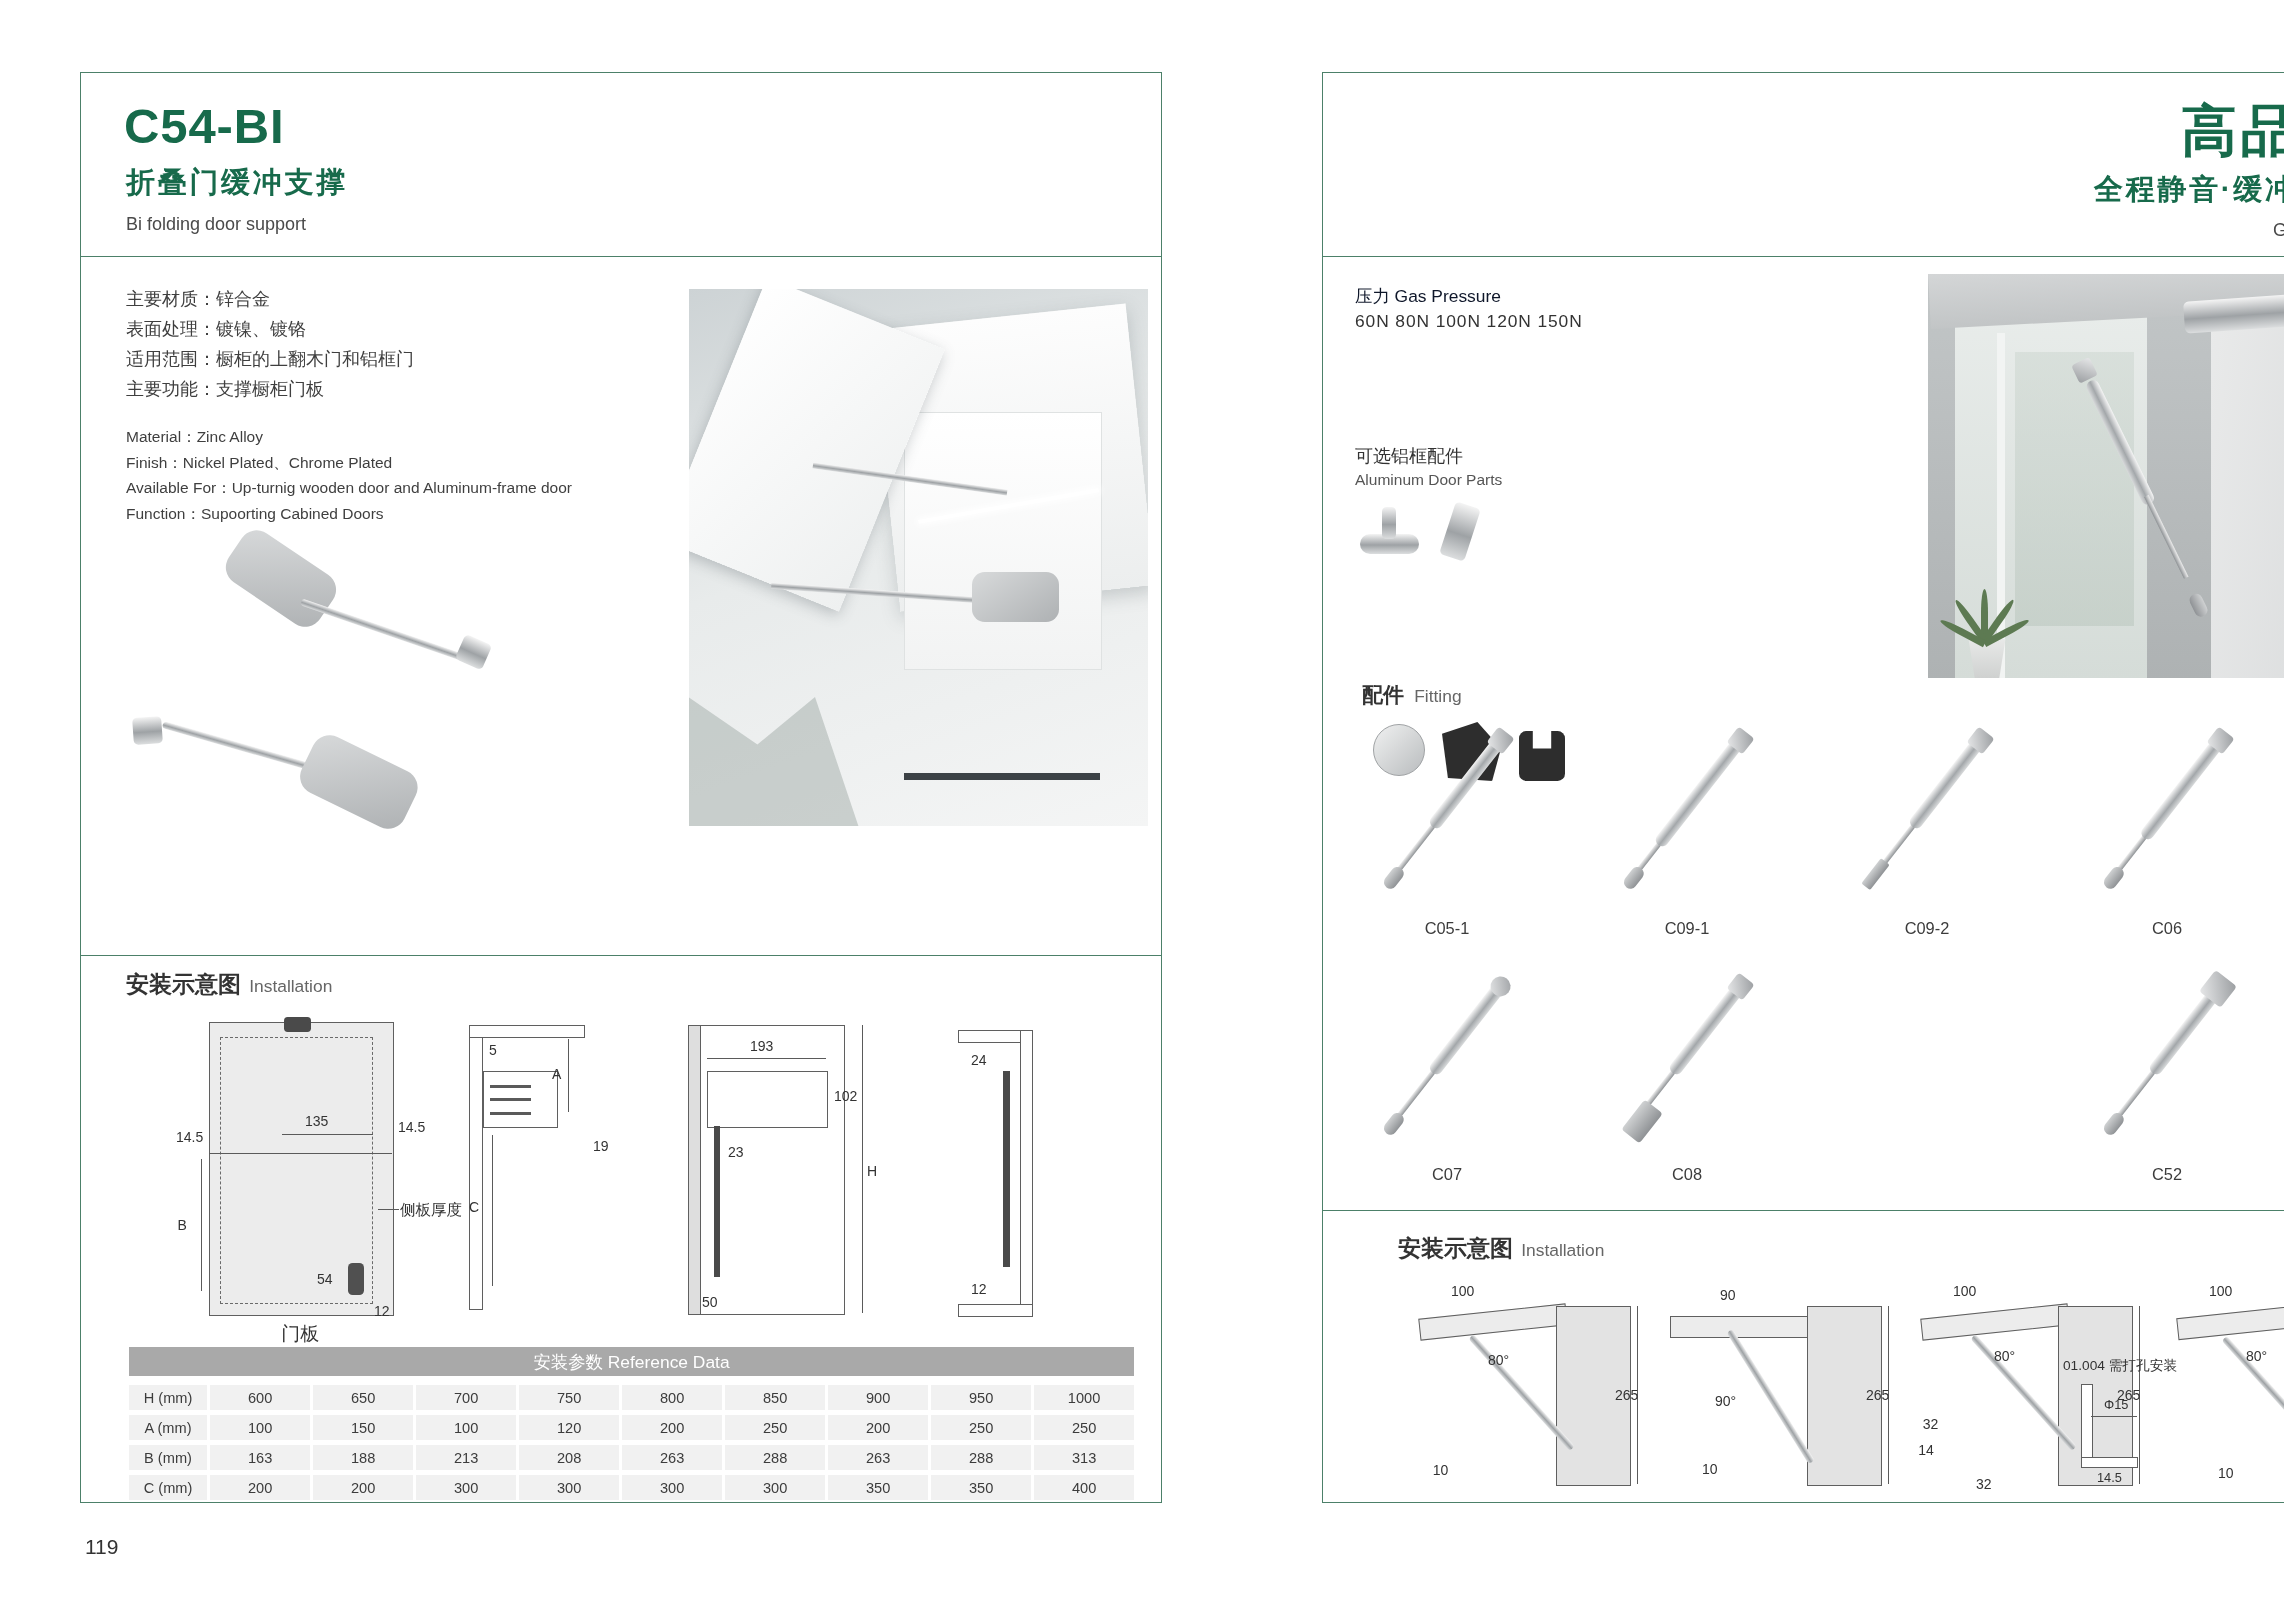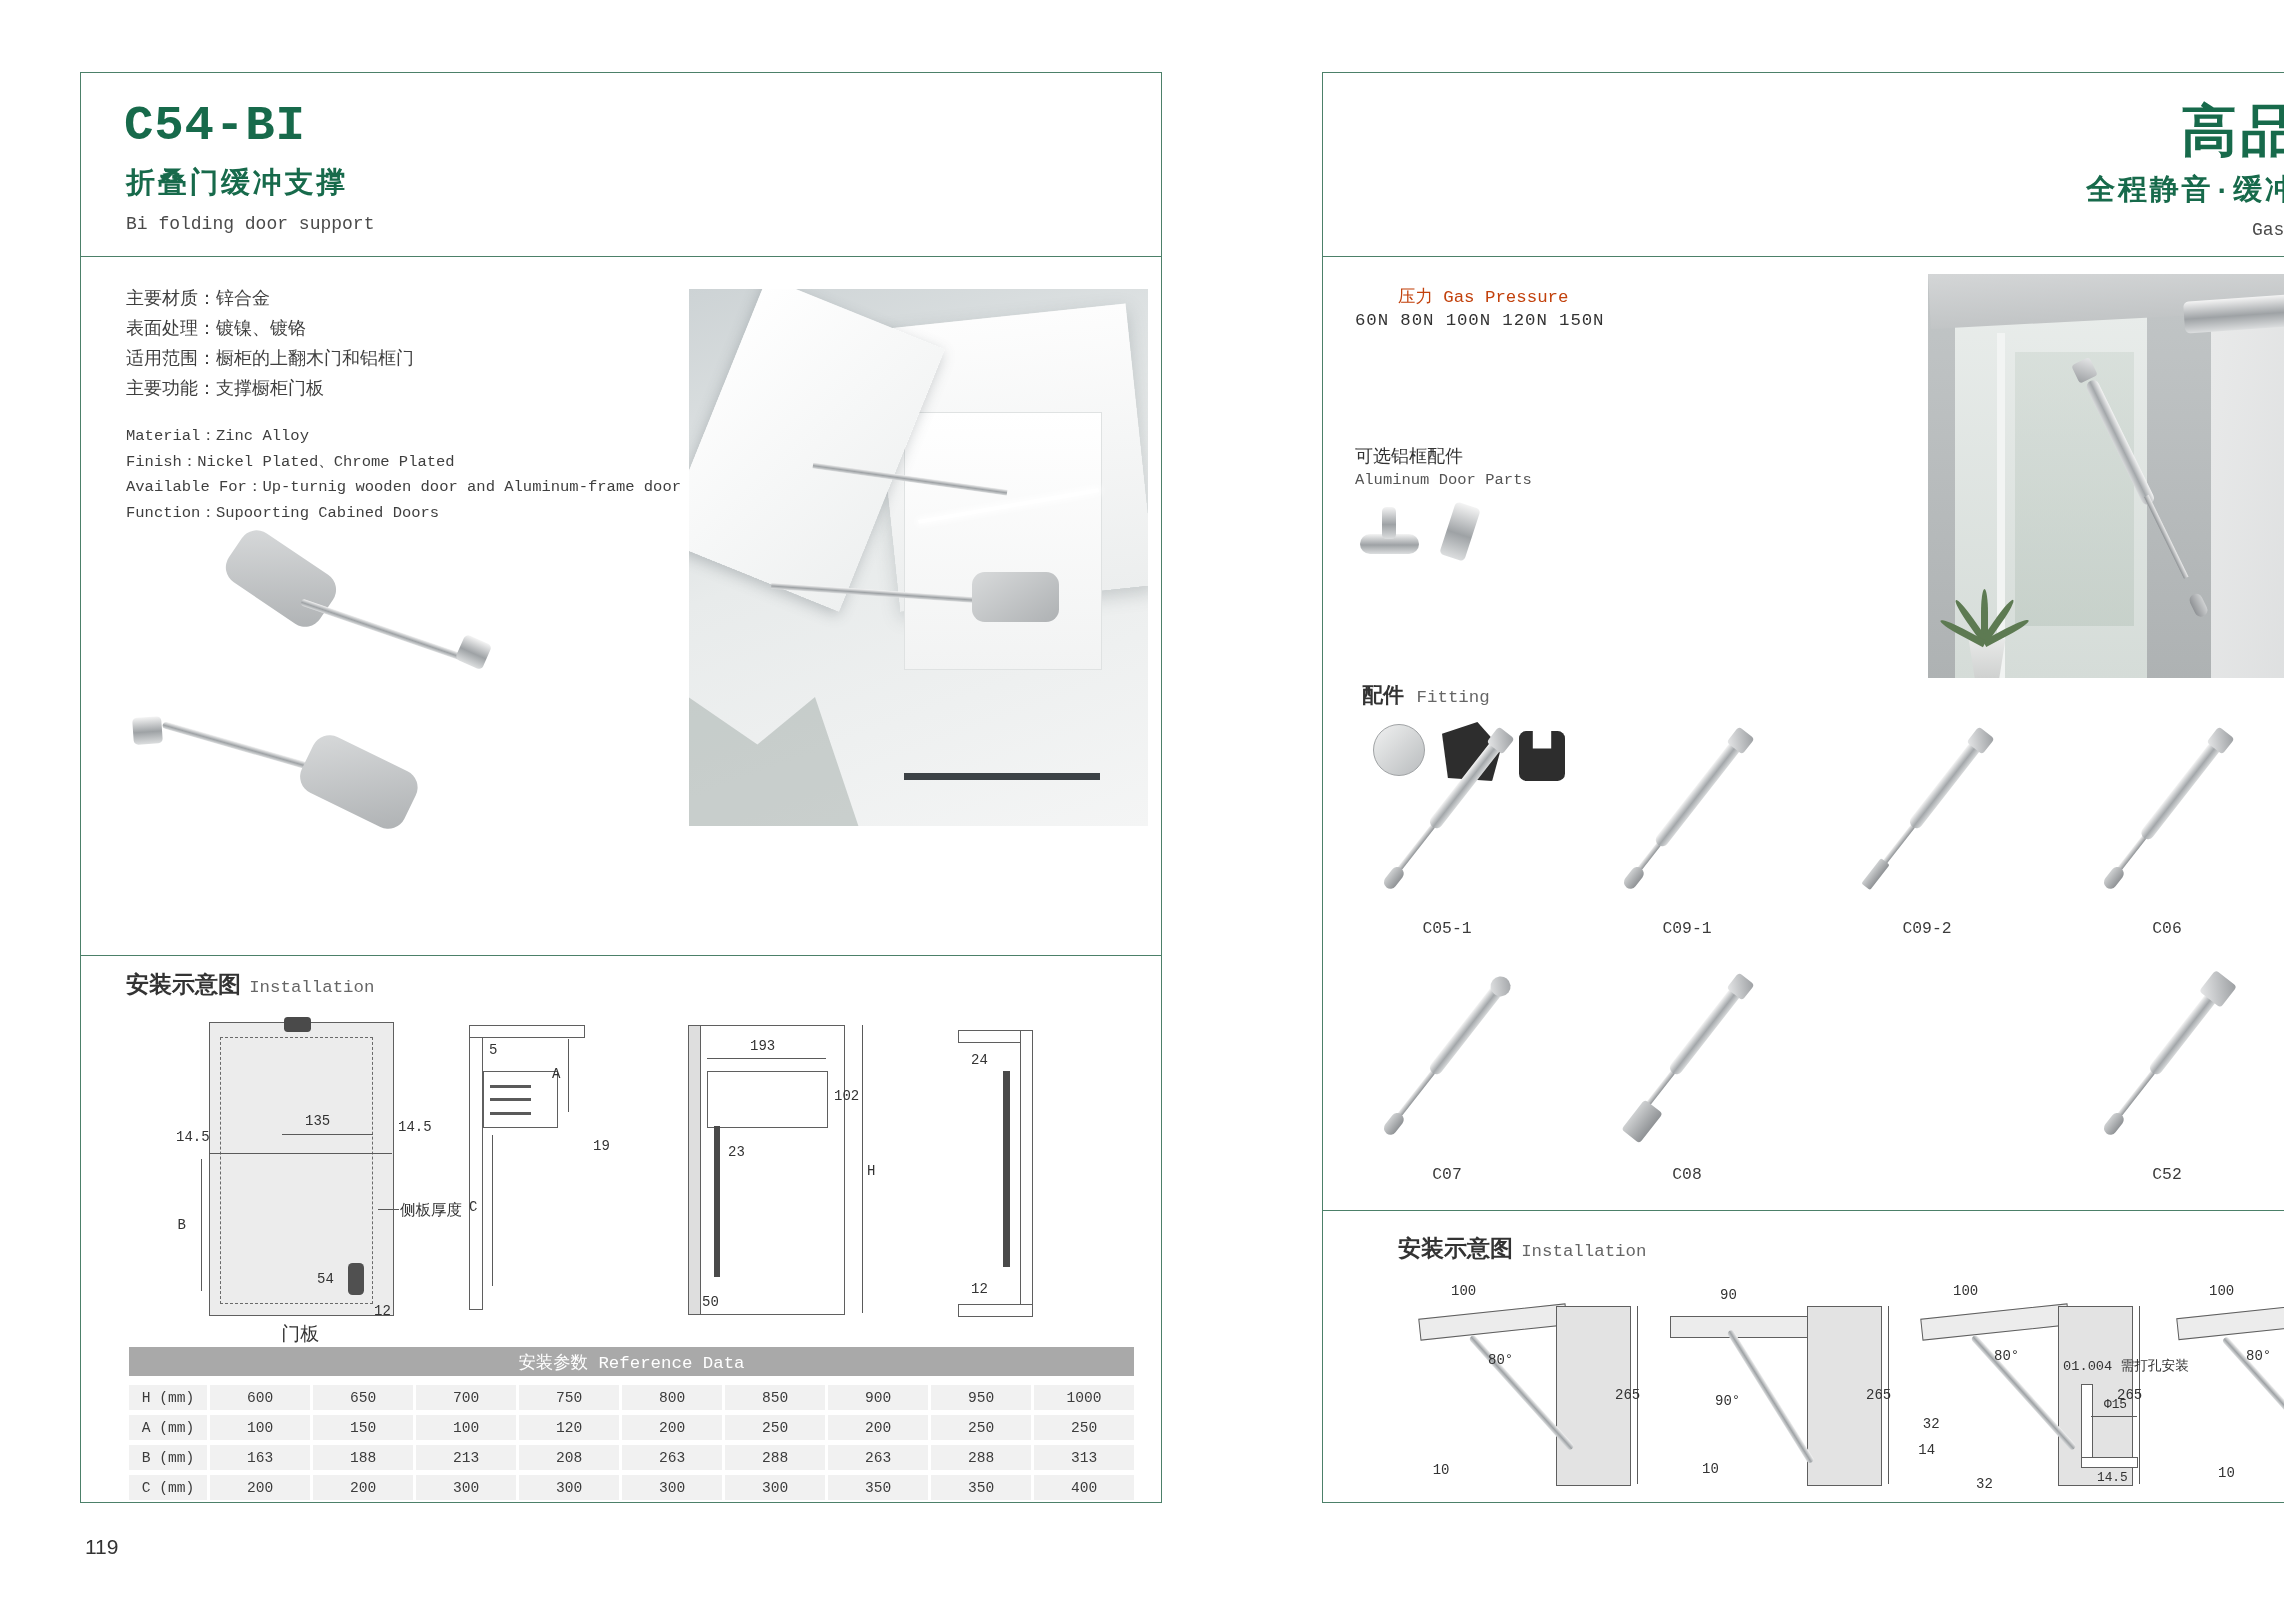--- a/index.html
+++ b/index.html
@@ -1,19 +1,19 @@
 <!DOCTYPE html>
 <html style="--accent: #176a4b; --border: #4c8069; --tablehead: #a9a9a9; --cell: #f1f1f1;font-size:7.3px"><head>
 <meta charset="utf-8">
 <style>
   html,body { margin:0; padding:0; background:#ffffff; }
   body { width:2482px; height:1618px; position:relative; overflow:hidden;
          font-family:"Liberation Sans", sans-serif; color:#3a3a3a; }
   .abs { position:absolute; }
-  .page { position:absolute; border:1.4px solid var(--border,#4c8069); background:#fff;font-family:Liberation Mono, monospace; }
+  .page { position:absolute; border:1.4px solid var(--border,#4c8069); background:#fff; }
   .hr { position:absolute; left:0; right:0; height:1.4px; background:var(--border,#4c8069); }
   .code-title { font-size:49px; font-weight:bold; color:var(--accent,#176a4b); letter-spacing:0.9px; }
   .cn-sub { font-size:29px; font-weight:bold; color:var(--accent,#176a4b); letter-spacing:2.7px; }
   .en-sub { font-size:18px; color:#4a4a4a; }
   .spec { font-size:18px; line-height:30px; color:#3f3f3f; white-space:pre-line; }
   .spec-en { font-size:15.5px; line-height:25.6px; color:#3f3f3f; white-space:pre-line; }
   .sec-cn { font-size:23px; font-weight:bold; color:#333; }
   .sec-en { font-size:17.4px; color:#666; margin-left:8.2px; font-weight:normal;text-align:right; }
   .dim { position:absolute; font-size:14px; color:#333; white-space:nowrap; }
   .dline { position:absolute; background:#5a5a5a; }
@@ -210,21 +210,21 @@
 
 <div class="abs" style="left:85px; top:1535px; font-size:21px; color:#333;">119</div>
 
 <div class="page" style="left:1322px; top:72px; width:1080px; height:1429px;">
 
   <div class="abs code-title" style="right:43px; top:20.6px; font-size:56px; letter-spacing:3.7px;">高品质</div>
   <div class="abs cn-sub" style="right:43px; top:97px;">全程静音·缓冲支撑</div>
   <div class="abs en-sub" style="right:43px; top:147px;">Gas spring</div>
   <div class="hr" style="top:183px;"></div>
 
-  <div class="abs" style="left:32px; top:211px; font-size:17.4px; color:#c2410c;margin-left:43px;">压力 Gas Pressure</div>
+  <div class="abs" style="left:32px; top:211px; font-size:17.4px; color:#0f172a;">压力 Gas Pressure</div>
   <div class="abs" style="left:32px; top:238px; font-size:17.4px; color:#333; letter-spacing:0.9px;">60N 80N 100N 120N 150N</div>
 
   <div class="abs" style="left:32px; top:371px; font-size:18px; color:#333;">可选铝框配件</div>
   <div class="abs" style="left:32px; top:398px; font-size:15.5px; color:#555;">Aluminum Door Parts</div>
   <div class="abs" style="left:37px; top:434px; width:59px; height:50px;">
     <div class="abs metal" style="left:0; top:27px; width:59px; height:20px; border-radius:10px;"></div>
     <div class="abs metal" style="left:22px; top:0; width:13.7px; height:32px; border-radius:4.6px;"></div>
   </div>
   <div class="abs" style="left:119px; top:431px; width:41px; height:55px;">
     <div class="abs metal" style="left:4.6px; top:0; width:25.6px; height:55px; border-radius:4.6px; transform:rotate(18deg);"></div>

